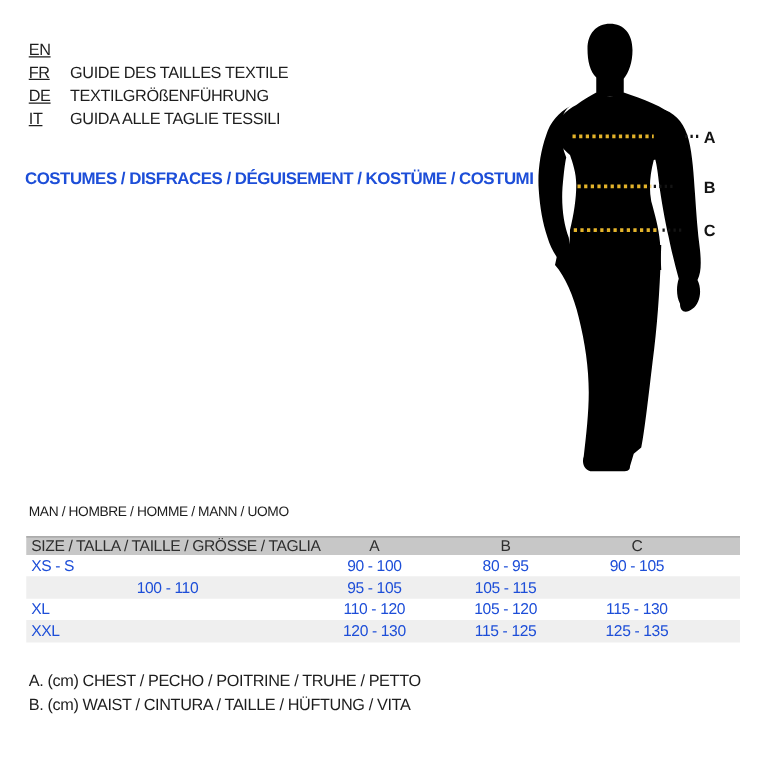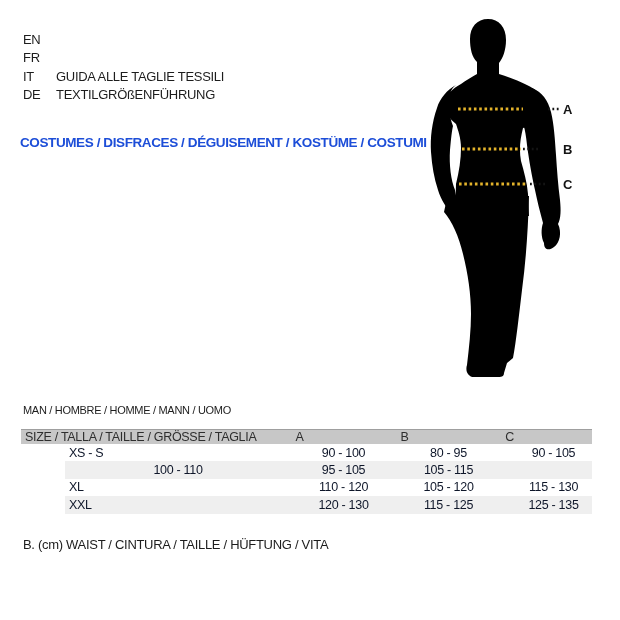--- a/index.html
+++ b/index.html
@@ -8,21 +8,21 @@
     position:relative;
     background:#ffffff;
     font-family:"Liberation Sans", sans-serif;
     color:#1d1d1d;
     overflow:hidden;
   }
 
   
   .lang-block { position:absolute; left:23px; top:30px; }
   .lang-row { display:flex; height:18.5px; align-items:center; }
-  .lang-code { width:33px; font-size:13px; letter-spacing:-0.3px; color:#1d1d1d; }
+  .lang-code { width:33px; font-size:13px; letter-spacing:-0.3px; color:#1d1d1d;text-decoration:underline; }
   .lang-label { font-size:13px; letter-spacing:-0.3px; white-space:nowrap; color:#1d1d1d; }
 
   
   .category-line {
     position:absolute; left:20px; top:135px;
     font-size:13.5px; font-weight:bold; letter-spacing:-0.4px;
     white-space:nowrap; color:#1d4ed8;
   }
 
   
@@ -43,47 +43,48 @@
     grid-template-columns:226px 105px 105px 105px;
     padding-right:30px;
     align-items:center;
   }
   .trow.head {
     height:15px;
     background:#c7c7c7;
     border-top:1px solid #9f9f9f;
     color:#2e2e2e;
   }
-  .trow.body-row { height:17.4px; color:#0f172a;margin-left:44px; }
+  .trow.body-row { height:17.4px; color:#1d4ed8; }
   .trow.alt { background:#efefef; }
   .cell { white-space:nowrap; letter-spacing:-0.3px; }
   .cell.size { padding-left:4px; text-align:left; }
   .cell.num { text-align:center; }
 
   
   .legend-block { position:absolute; left:23px; top:535px; }
   .legend-line { font-size:13px; letter-spacing:-0.3px; height:19.3px; display:flex; align-items:center; white-space:nowrap; color:#1d1d1d; }
 </style>
 </head>
 <body>
 
 <div class="lang-block">
   <div class="lang-row">
     <span class="lang-code">EN</span>
   </div>
   <div class="lang-row">
     <span class="lang-code">FR</span>
+    <span class="lang-label">GUIDE DES TAILLES TEXTILE</span>
+  </div>
+  <div class="lang-row">
+    <span class="lang-code">DE</span>
+    <span class="lang-label">TEXTILGRÖßENFÜHRUNG</span>
   </div>
   <div class="lang-row">
     <span class="lang-code">IT</span>
     <span class="lang-label">GUIDA ALLE TAGLIE TESSILI</span>
-  </div>
-  <div class="lang-row">
-    <span class="lang-code">DE</span>
-    <span class="lang-label">TEXTILGRÖßENFÜHRUNG</span>
   </div>
 </div>
 
 <div class="category-line">COSTUMES / DISFRACES / DÉGUISEMENT / KOSTÜME / COSTUMI</div>
 
 <div class="figure-wrap">
   <svg viewBox="420 10 158 372" xmlns="http://www.w3.org/2000/svg">
     <g fill="#000000">
 
       <path d="M 488 19
@@ -194,14 +195,15 @@
   </div>
   <div class="trow body-row alt">
     <div class="cell size">XXL</div>
     <div class="cell num">120 - 130</div>
     <div class="cell num">115 - 125</div>
     <div class="cell num">125 - 135</div>
   </div>
 </div>
 
 <div class="legend-block">
+  <div class="legend-line">A. (cm) CHEST / PECHO / POITRINE / TRUHE / PETTO</div>
   <div class="legend-line">B. (cm) WAIST / CINTURA / TAILLE / HÜFTUNG / VITA</div>
 </div>
 
 </body></html>

